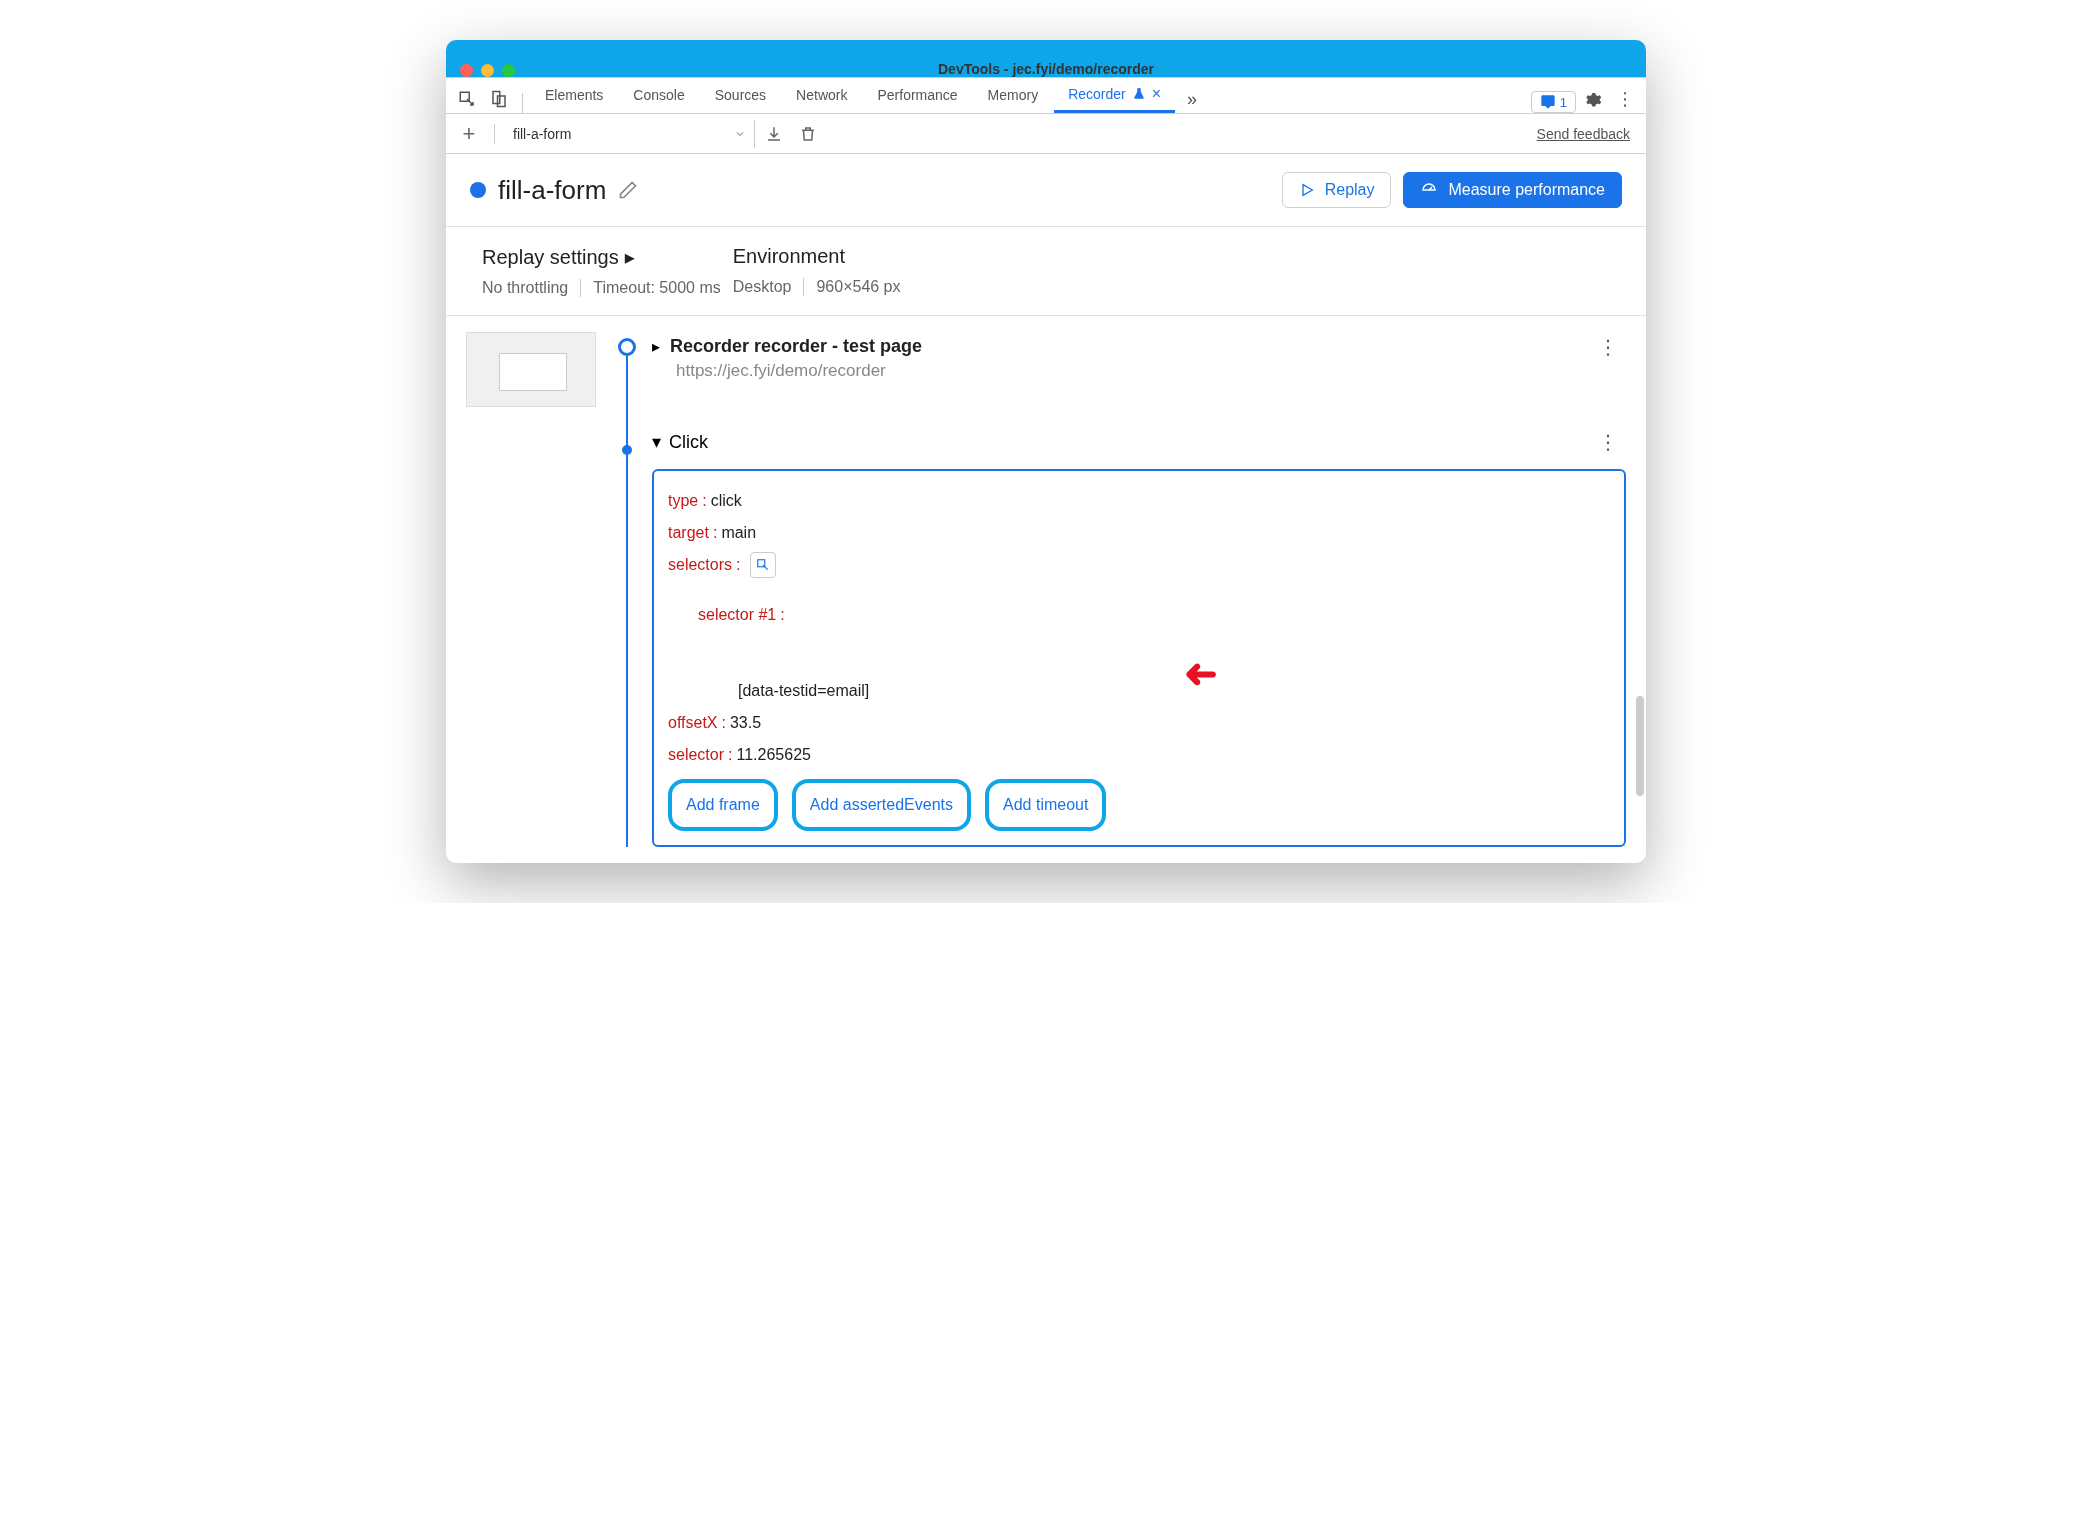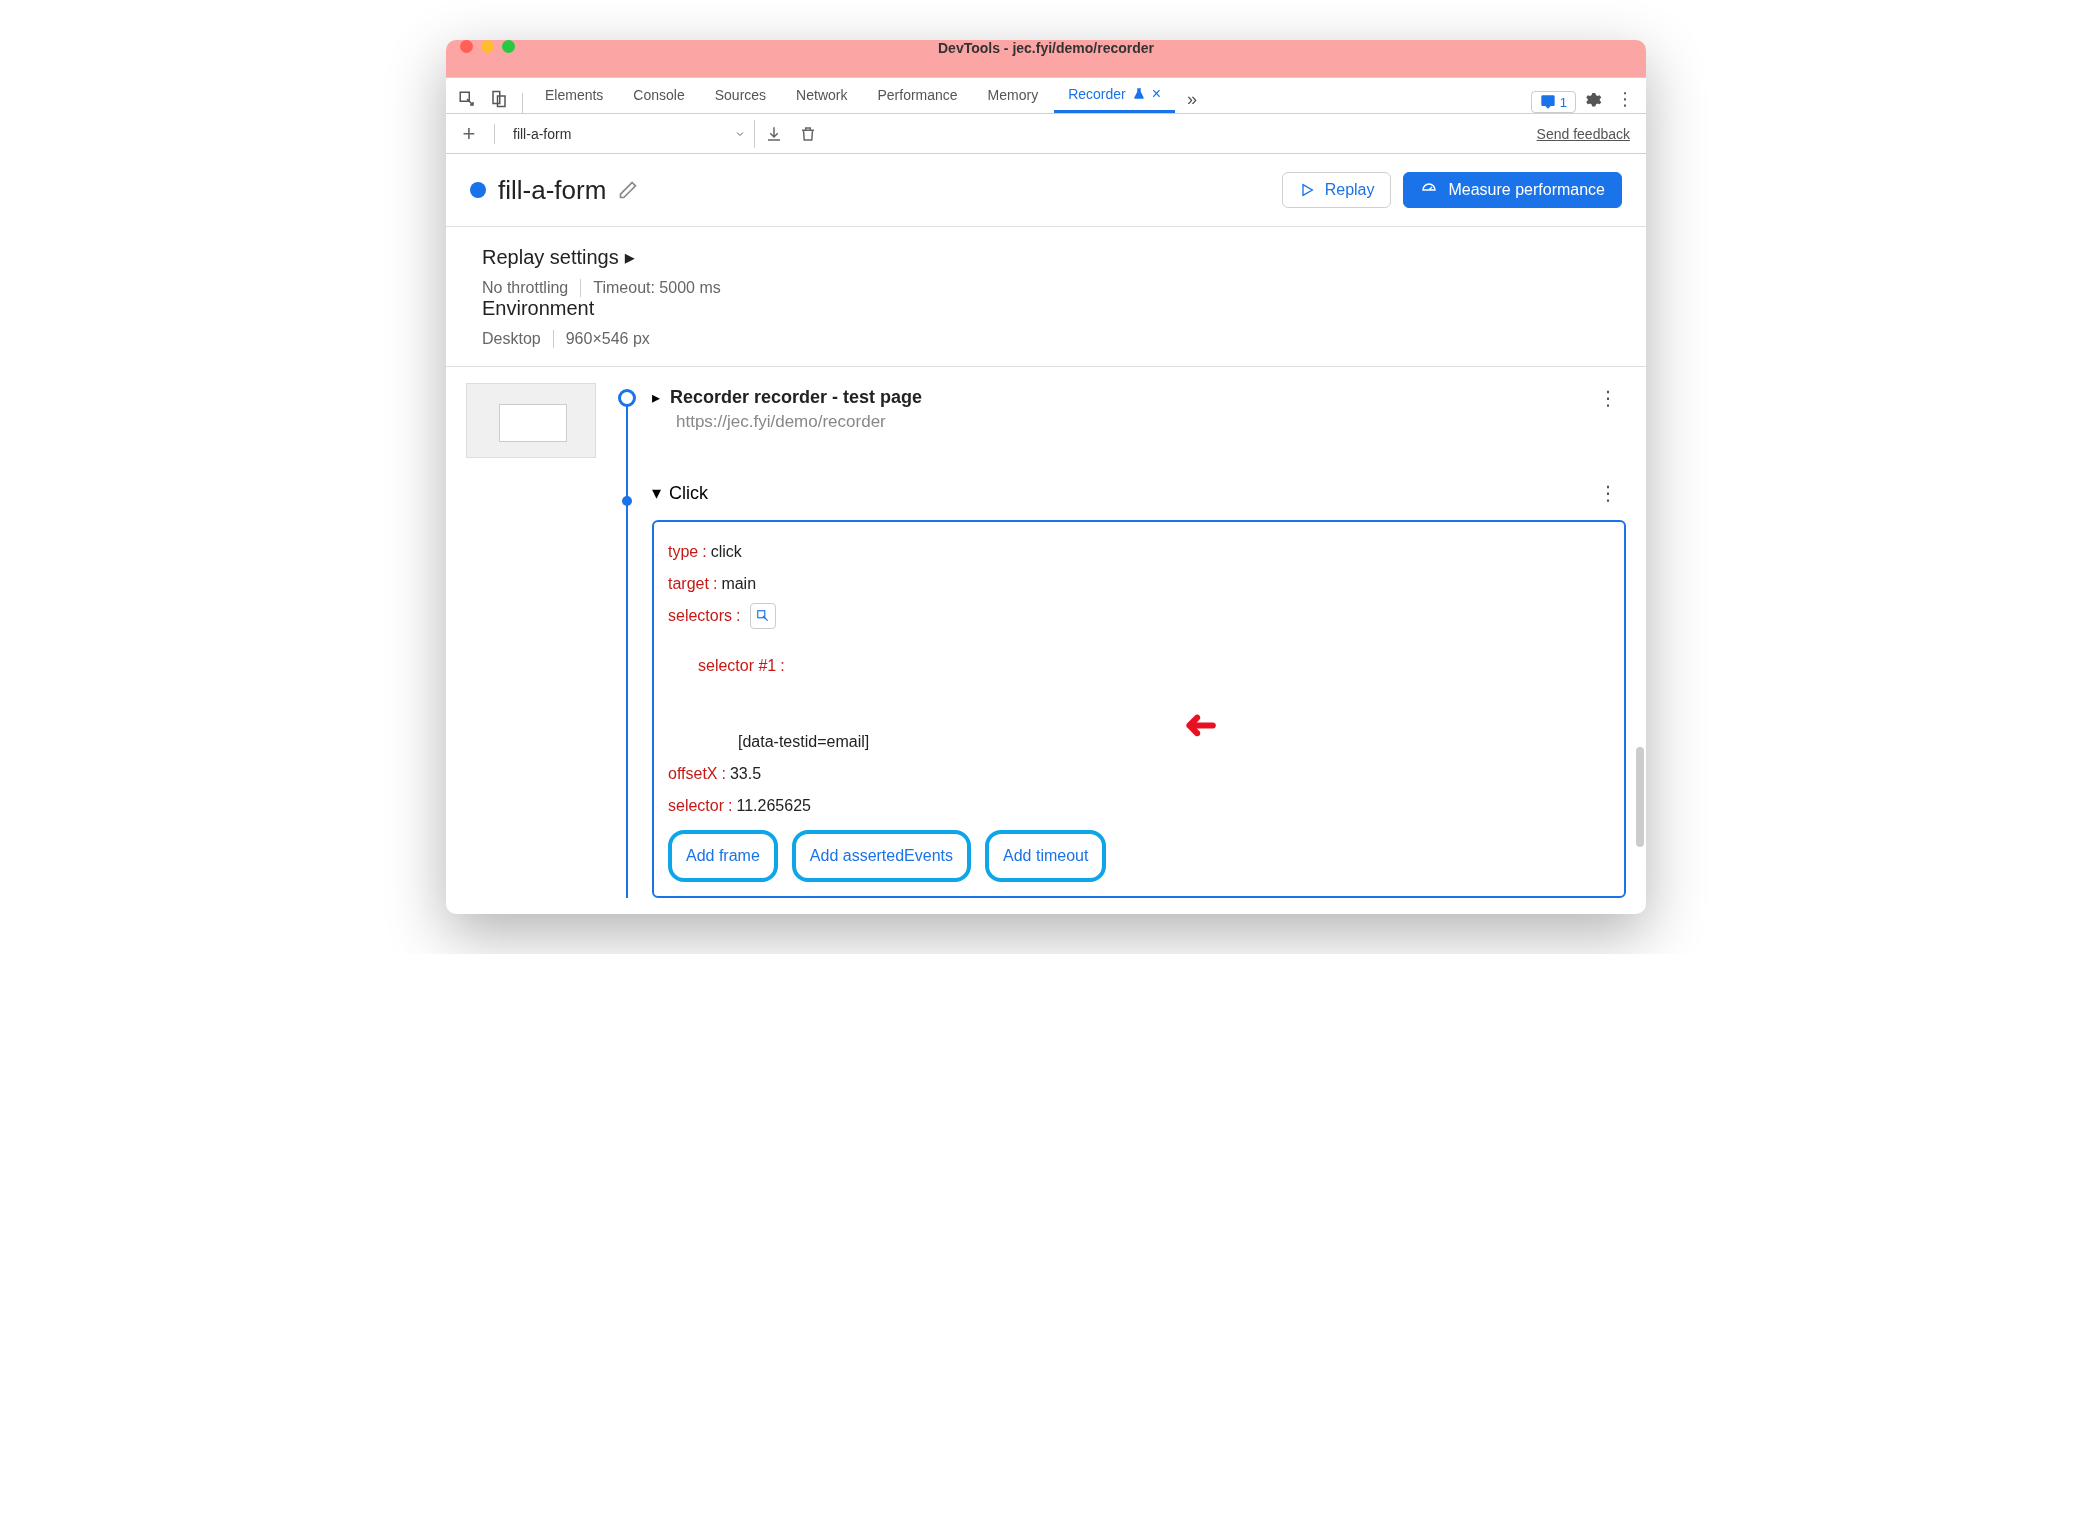--- a/index.html
+++ b/index.html
@@ -15,23 +15,23 @@
     .window {
       width: 1200px;
       margin: 0 auto;
       background: #fff;
       border-radius: 10px;
       box-shadow: 0 20px 60px rgba(0,0,0,0.3);
       overflow: hidden;
     }
     .titlebar {
       display: flex;
-      align-items: flex-start;
+      align-items: flex-end;
       height: 38px;
-      background: #fca5a5;
+      background: #0ea5e9;
       border-bottom: 1px solid #d0d0d0;
       position: relative;
     }
     .traffic-lights {
       display: flex;
       gap: 8px;
       padding-left: 14px;
     }
     .traffic-light {
       width: 13px;
@@ -172,21 +172,20 @@
     .btn-primary {
       background: #1a73e8;
       color: #fff;
       border-color: #1a73e8;
     }
     .settings-section {
       display: flex;
       justify-content: flex-start;
       padding: 18px 36px 18px 36px;
       border-bottom: 1px solid #e0e0e0;
-      flex-direction: column;
     }
     .settings-left, .settings-right {
       display: flex;
       flex-direction: column;
       gap: 10px;
     }
     .settings-right { align-items: flex-start; }
     .settings-heading {
       font-size: 20px;
       font-weight: 400;

